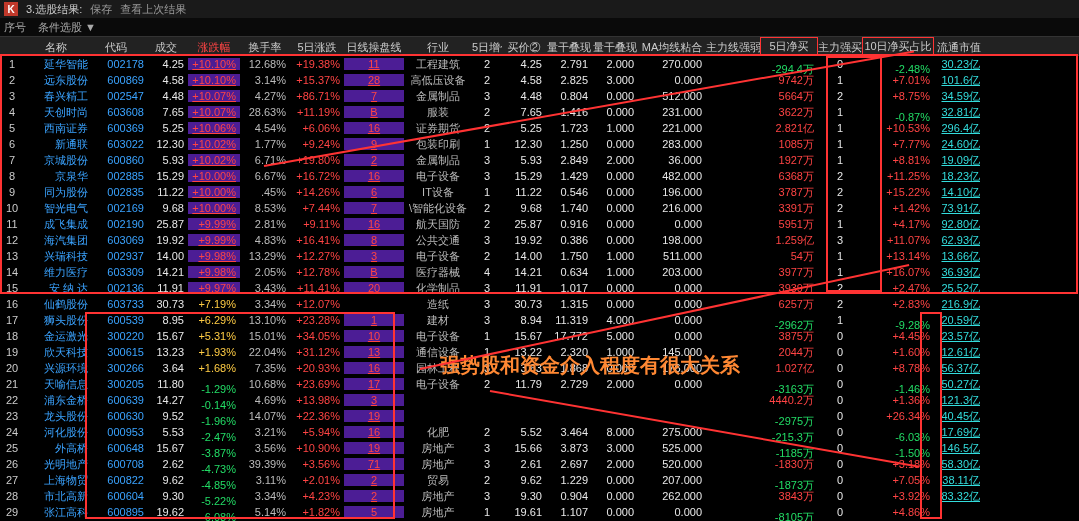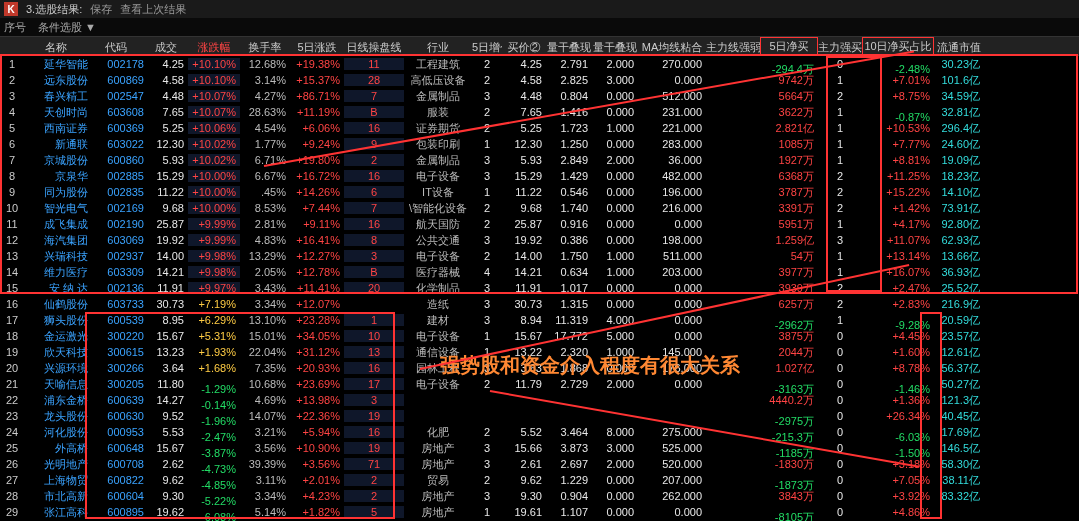--- a/index.html
+++ b/index.html
@@ -17,23 +17,23 @@
 .rows { }
 .row { display: flex; height: 16px; align-items: center; }
 .cell { text-align: right; padding-right: 4px; overflow: hidden; white-space: nowrap; font-size: 11px; }
 .cell.center { text-align: center; padding-right: 0; }
 .cell.left { text-align: right; padding-left: 2px; padding-right: 0; }
 .c-idx { color: #ccc; }
 .c-name { color: #3aa3ff; }
 .c-code { color: #3aa3ff; }
 .c-white { color: #e8e8e8; }
 .c-red { color: #ff4444; }
-.c-redbox { color: #ff4444; background: #0f172a; }
+.c-redbox { color: #ff4444; background: #4c1d95; text-decoration: underline; }
 .c-green { color: #22dd66; margin-top: 10px; }
-.c-cyan { color: #33dddd; }
+.c-cyan { color: #33dddd; text-decoration: underline; }
 .c-yellow { color: #ffcc44; }
 .c-gray { color: #bbb; }
 .overlay-text { position: absolute; color: #ff8833; font-size: 20px; font-weight: bold; left: 440px; top: 352px; pointer-events: none; }
 .red-line { position: absolute; background: #ff3333; pointer-events: none; }
 .red-box { position: absolute; border: 2px solid #ff3333; pointer-events: none; }
 
 .w0{width:24px}.w1{width:64px}.w2{width:56px}.w3{width:44px}.w4{width:52px}.w5{width:50px}.w6{width:54px}
 .w7{width:60px}.w8{width:68px}.w9{width:30px}.w10{width:44px}.w11{width:46px}.w12{width:46px}
 .w13{width:68px}.w14{width:54px}.w15{width:58px}.w16{width:44px}.w17{width:72px}.w18{width:50px}
 </style>

